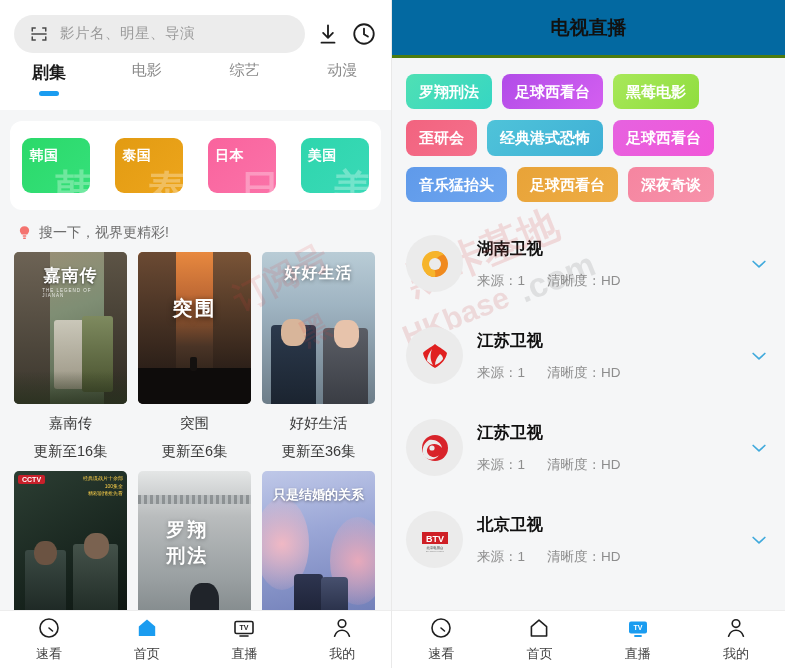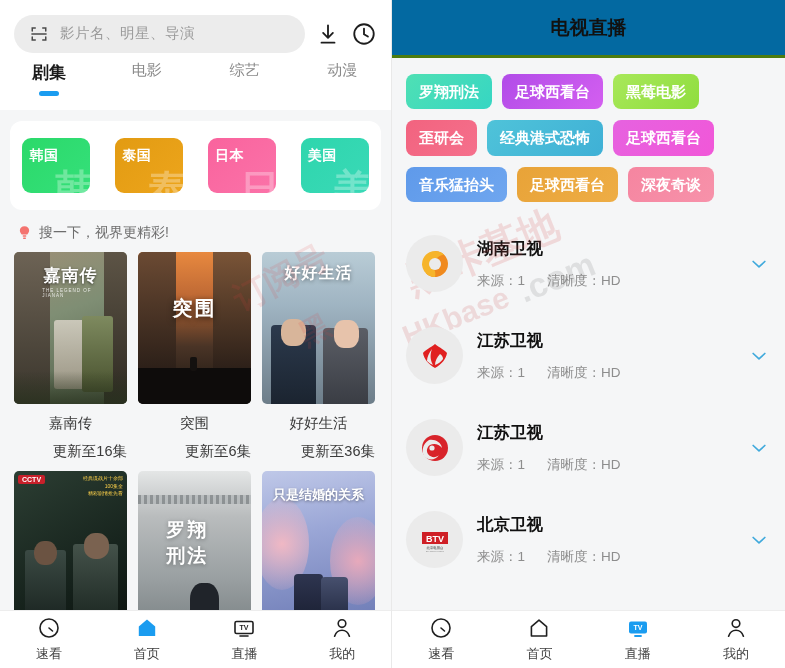--- a/index.html
+++ b/index.html
@@ -74,21 +74,21 @@
   .poster-cell { width: 113px; }
   .poster-img {
     width: 113px; height: 152px; border-radius: 5px; overflow: hidden;
     position: relative; background: #2b2b2b;
   }
   .poster-title {
     text-align: center; font-size: 14.5px; color: #3a3a3a;
     margin-top: 10px; white-space: nowrap;
   }
   .poster-sub {
-    text-align: right; font-size: 14.5px; color: #3a3a3a; margin-top: 9px;
+    text-align: center; font-size: 14.5px; color: #3a3a3a; margin-top: 9px;
   }
 
   
   .bottom-nav {
     position: absolute; left: 0; bottom: 0; width: 100%; height: 58px;
     background: #fff; border-top: 1px solid #ededed;
     display: flex; align-items: center;
   }
   .nav-item {
     flex: 1; display: flex; flex-direction: column; align-items: center;

